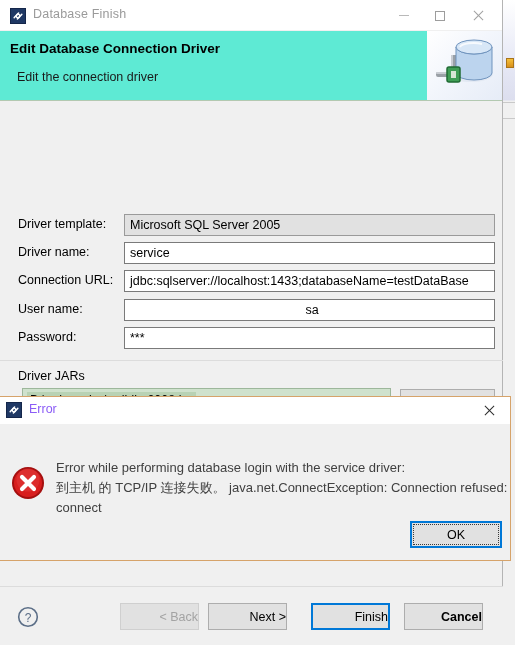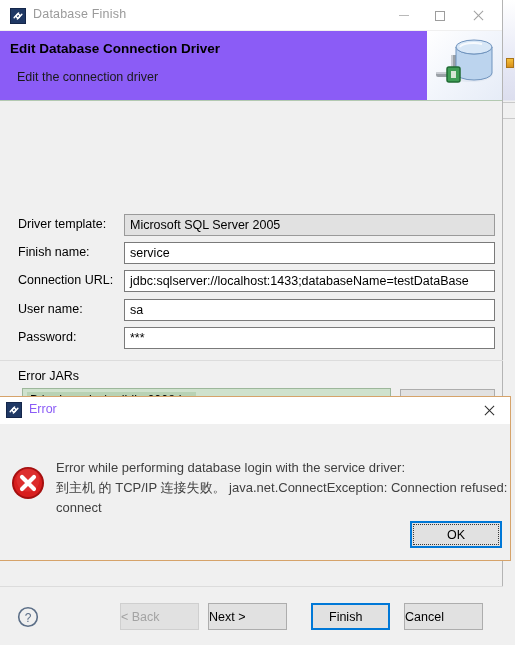--- a/index.html
+++ b/index.html
@@ -70,21 +70,21 @@
   .cl-x { position: relative; width: 12px; height: 12px; }
   .cl-x:before, .cl-x:after {
     content:''; position: absolute; left: 0; top: 5px;
     width: 13px; height: 1px; background: #a0a0a0;
   }
   .cl-x:before { transform: rotate(45deg); }
   .cl-x:after  { transform: rotate(-45deg); }
 
   
   .banner {
-    position: relative; height: 70px; background: #8b5cf6;
+    position: relative; height: 70px; background: #5eead4;
     border-bottom: 1px solid #b3c9b1;
     overflow: hidden;
   }
   .banner-title {
     position: absolute; left: 10px; top: 10px;
     font-size: 13.5px; font-weight: bold; color: #000;
   }
   .banner-sub {
     position: absolute; left: 17px; top: 39px;
     font-size: 12.5px; color: #1a1a1a;
@@ -150,28 +150,28 @@
   
   .footer {
     position: absolute; left: 0; top: 586px; width: 503px; height: 59px;
     background: #f0f0f0; border-top: 1px solid #dcdcdc;
   }
   .help-icon { position: absolute; left: 17px; top: 606px; }
   .btn {
     position: absolute; top: 603px; height: 27px; width: 79px;
     background: #e1e1e1; border: 1px solid #adadad;
     font-size: 12.5px; color: #000;
-    display: flex; align-items: center; justify-content: flex-start;
+    display: flex; align-items: center; justify-content: flex-end;
   }
   .btn.disabled { color: #a3a3a3; background: #e1e1e1; border-color: #cfcfcf; }
   .btn.focus { border: 2px solid #0078d7; padding-left: 16px; }
   .btn-back   { left: 120px; }
   .btn-next   { left: 208px; }
   .btn-finish { left: 311px; }
-  .btn-cancel { left: 404px; }
+  .btn-cancel { left: 404px; font-weight: bold; }
 
   
   .errdlg {
     position: absolute; left: -2px; top: 396px; width: 513px; height: 165px;
     background: #f0f0f0;
     border: 1px solid #d6a36a;
   }
   .err-title {
     position: relative; height: 27px; background: #ffffff;
   }
@@ -266,42 +266,42 @@
         <span class="lbl">Driver template:</span>
         <div class="fld combo">Microsoft SQL Server 2005</div>
         <span class="caret" style="left:479px; top:121px; position:absolute;">
           <svg width="10" height="6" viewBox="0 0 10 6">
               <path d="M1 1 L5 5 L9 1" stroke="#6a6a6a" stroke-width="1.2" fill="none"></path>
             </svg>
         </span>
       </div>
 
       <div class="row" style="top:141px;">
-        <span class="lbl">Finish name:</span>
+        <span class="lbl">Driver name:</span>
         <div class="fld">service</div>
       </div>
 
       <div class="row" style="top:169px;">
         <span class="lbl">Connection URL:</span>
         <div class="fld">jdbc:sqlserver://localhost:1433;databaseName=testDataBase</div>
       </div>
 
-      <div class="row" style="top:198px;">
+      <div class="row" style="top:198px;text-align:center;">
         <span class="lbl">User name:</span>
         <div class="fld">sa</div>
       </div>
 
       <div class="row" style="top:226px;">
         <span class="lbl">Password:</span>
         <div class="fld">***</div>
       </div>
 
       <div class="sep" style="top:259px;"></div>
 
-      <div class="jars-label">Error JARs</div>
+      <div class="jars-label">Driver JARs</div>
       <div class="jars-list">
         <div class="jar-item">D:\sql service\sqljdbc2008.jar</div>
       </div>
       <div class="sidebtn add">Add JARs</div>
       <div class="sidebtn rem">Remove</div>
 
       <div class="row" style="top:368px;">
         <span class="lbl">Driver classname:</span>
         <div class="fld combo white">com.microsoft.sqlserver.jdbc.SQLServerDriver</div>
 

